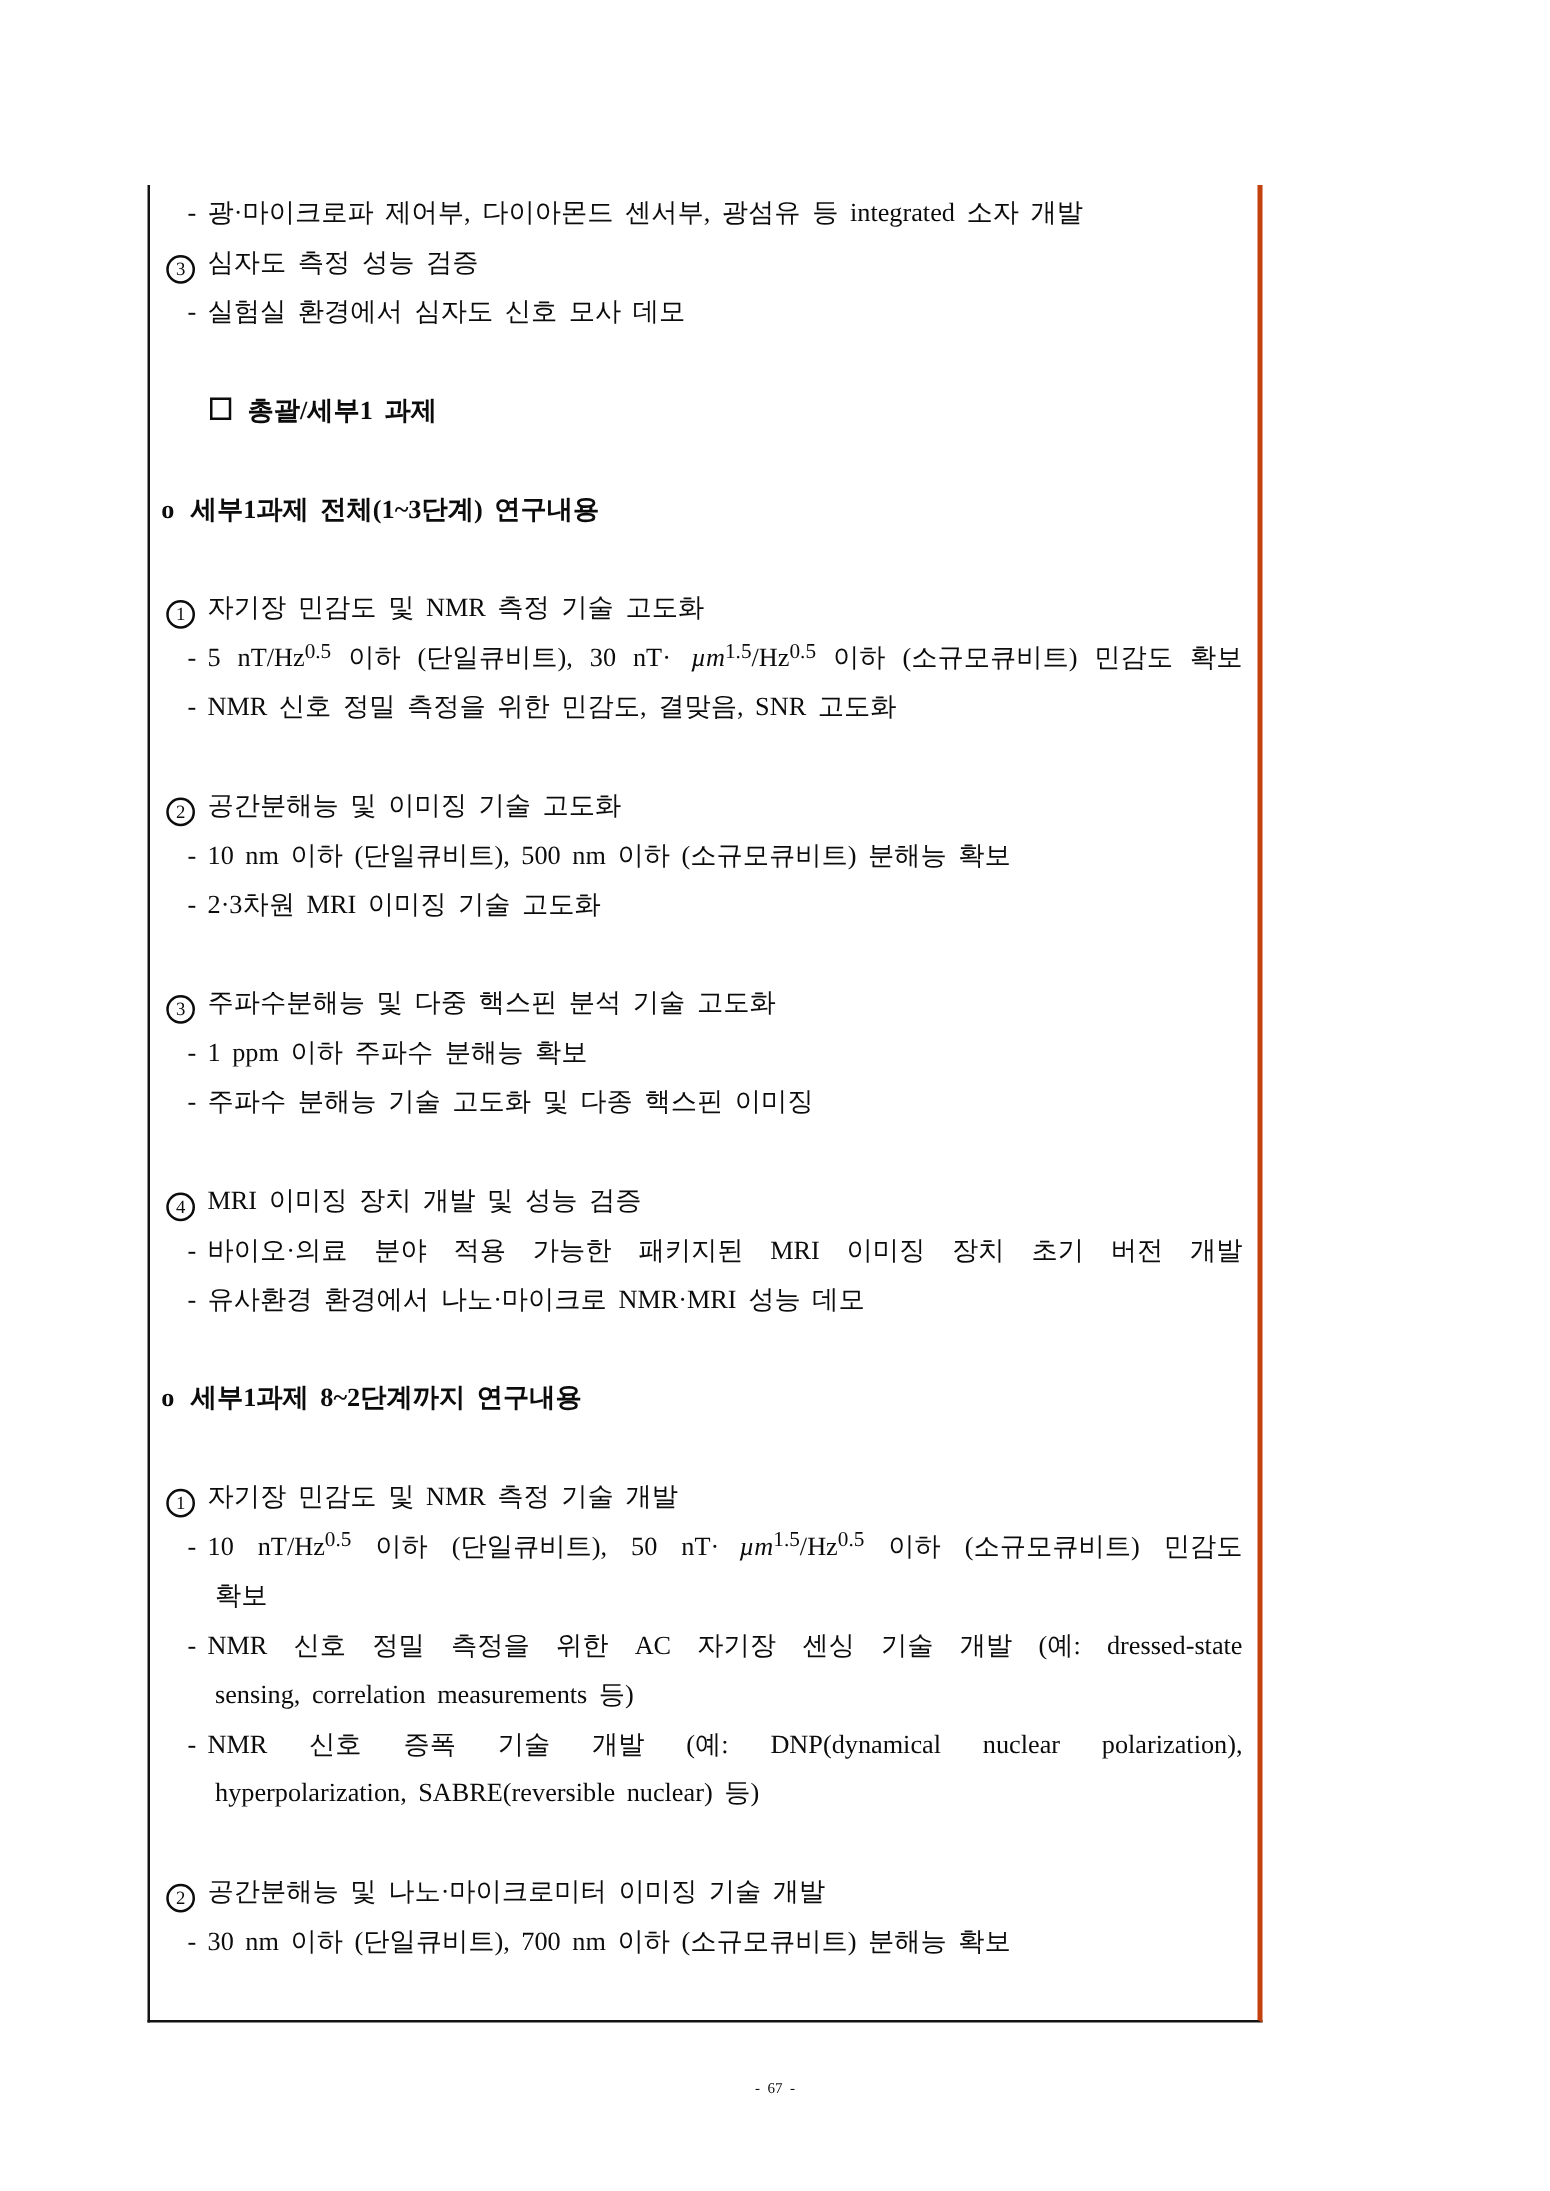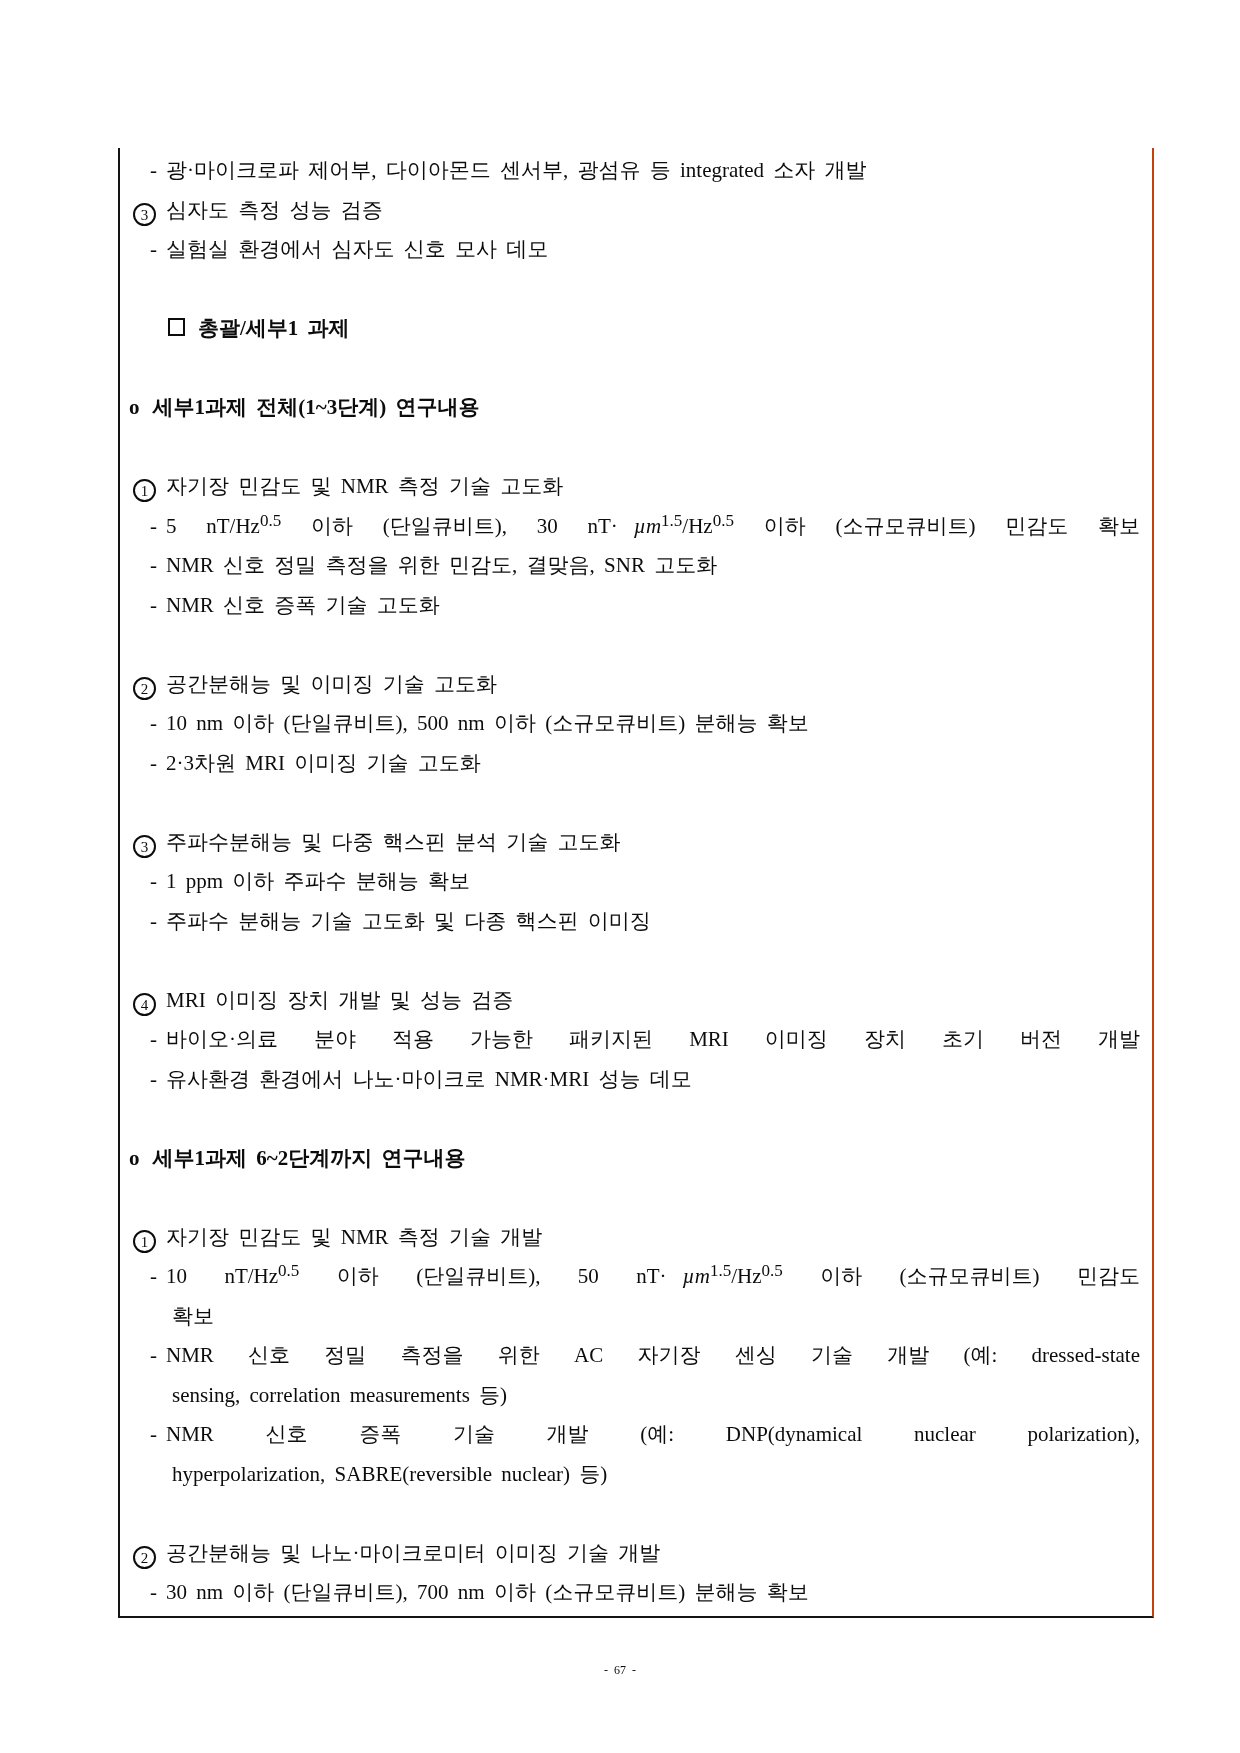--- a/index.html
+++ b/index.html
@@ -5,23 +5,23 @@
   * { margin:0; padding:0; box-sizing:border-box; }
   html,body { width:1240px; height:1753px; background:#ffffff; }
   body {
     position:relative;
     font-family:"Liberation Serif","DejaVu Serif",serif;
     color:#0c0c0c;
   }
   .content-box {
     position:absolute;
     left:118px; top:148px;
-    width:1036px; height:1470px;
+    width:892px; height:1470px;
     border-left:2px solid #141414;
-    border-right:2px solid #c2410c;
+    border-right:4px solid #c2410c;
     border-bottom:2px solid #141414;
     padding:3px 12px 0 0;
     overflow:hidden;
   }
   .line {
     height:39.5px;
     line-height:39.5px;
     font-size:21px;
     word-spacing:4px;
     white-space:nowrap;
@@ -85,35 +85,34 @@
     <div class="line l-circ"><span class="marker circled-num">3</span><span>심자도 측정 성능 검증</span></div>
     <div class="line l-dash"><span class="marker m-dash">-</span><span>실험실 환경에서 심자도 신호 모사 데모</span></div>
     <div class="line l-blank"></div>
     <div class="line l-box"><span class="marker box-marker"></span><span>총괄/세부1 과제</span></div>
     <div class="line l-blank"></div>
     <div class="line l-sub"><span class="marker m-sub">o</span><span>세부1과제 전체(1~3단계) 연구내용</span></div>
     <div class="line l-blank"></div>
     <div class="line l-circ"><span class="marker circled-num">1</span><span>자기장 민감도 및 NMR 측정 기술 고도화</span></div>
     <div class="line l-dash just"><span class="marker m-dash">-</span><span>5 nT/Hz</span><sup>0.5</sup><span> 이하 (단일큐비트), 30 nT·</span><i>µm</i><sup>1.5</sup><span>/Hz</span><sup>0.5</sup><span> 이하 (소규모큐비트) 민감도 확보</span></div>
     <div class="line l-dash"><span class="marker m-dash">-</span><span>NMR 신호 정밀 측정을 위한 민감도, 결맞음, SNR 고도화</span></div>
-    <div class="line l-dash"><span class="marker m-dash">-</span><span>NMR 신호 증폭 기술 고도화</span></div>
     <div class="line l-blank"></div>
     <div class="line l-circ"><span class="marker circled-num">2</span><span>공간분해능 및 이미징 기술 고도화</span></div>
     <div class="line l-dash"><span class="marker m-dash">-</span><span>10 nm 이하 (단일큐비트), 500 nm 이하 (소규모큐비트) 분해능 확보</span></div>
     <div class="line l-dash"><span class="marker m-dash">-</span><span>2·3차원 MRI 이미징 기술 고도화</span></div>
     <div class="line l-blank"></div>
     <div class="line l-circ"><span class="marker circled-num">3</span><span>주파수분해능 및 다중 핵스핀 분석 기술 고도화</span></div>
     <div class="line l-dash"><span class="marker m-dash">-</span><span>1 ppm 이하 주파수 분해능 확보</span></div>
     <div class="line l-dash"><span class="marker m-dash">-</span><span>주파수 분해능 기술 고도화 및 다종 핵스핀 이미징</span></div>
     <div class="line l-blank"></div>
     <div class="line l-circ"><span class="marker circled-num">4</span><span>MRI 이미징 장치 개발 및 성능 검증</span></div>
     <div class="line l-dash just"><span class="marker m-dash">-</span><span>바이오·의료 분야 적용 가능한 패키지된 MRI 이미징 장치 초기 버전 개발</span></div>
     <div class="line l-dash"><span class="marker m-dash">-</span><span>유사환경 환경에서 나노·마이크로 NMR·MRI 성능 데모</span></div>
     <div class="line l-blank"></div>
-    <div class="line l-sub"><span class="marker m-sub">o</span><span>세부1과제 6~2단계까지 연구내용</span></div>
+    <div class="line l-sub"><span class="marker m-sub">o</span><span>세부1과제 8~2단계까지 연구내용</span></div>
     <div class="line l-blank"></div>
     <div class="line l-circ"><span class="marker circled-num">1</span><span>자기장 민감도 및 NMR 측정 기술 개발</span></div>
     <div class="line l-dash just"><span class="marker m-dash">-</span><span>10 nT/Hz</span><sup>0.5</sup><span> 이하 (단일큐비트), 50 nT·</span><i>µm</i><sup>1.5</sup><span>/Hz</span><sup>0.5</sup><span> 이하 (소규모큐비트) 민감도</span></div>
     <div class="line l-cont"><span>확보</span></div>
     <div class="line l-dash just"><span class="marker m-dash">-</span><span>NMR 신호 정밀 측정을 위한 AC 자기장 센싱 기술 개발 (예: dressed-state</span></div>
     <div class="line l-cont"><span>sensing, correlation measurements 등)</span></div>
     <div class="line l-dash just"><span class="marker m-dash">-</span><span>NMR 신호 증폭 기술 개발 (예: DNP(dynamical nuclear polarization),</span></div>
     <div class="line l-cont"><span>hyperpolarization, SABRE(reversible nuclear) 등)</span></div>
     <div class="line l-blank"></div>
     <div class="line l-circ"><span class="marker circled-num">2</span><span>공간분해능 및 나노·마이크로미터 이미징 기술 개발</span></div>

